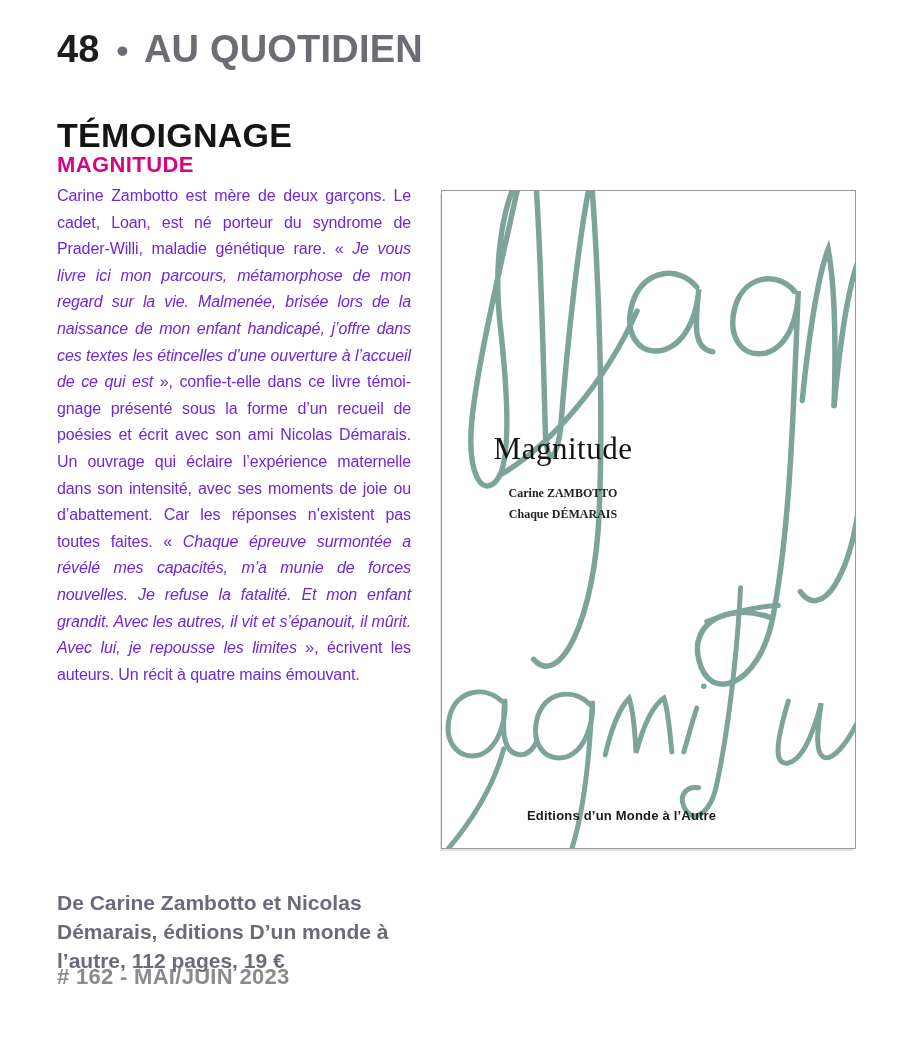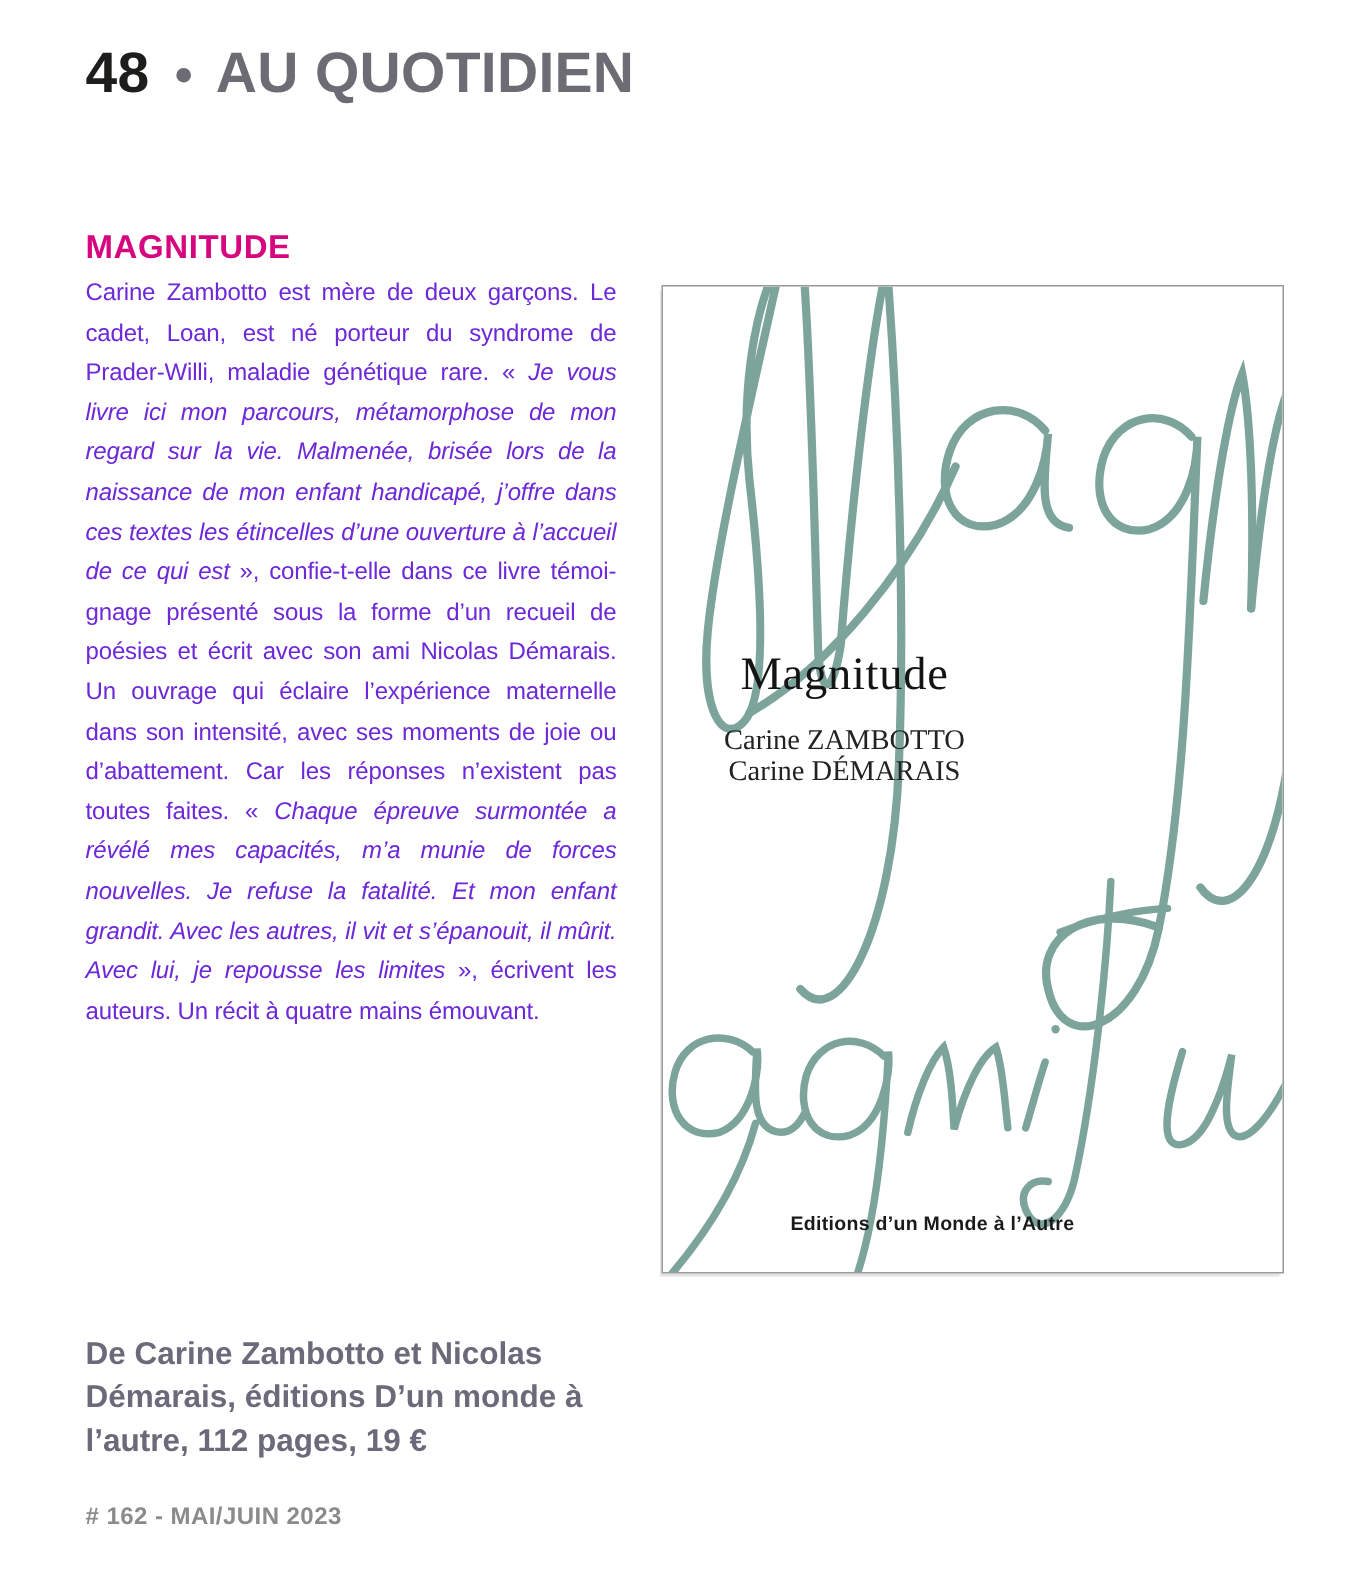--- a/index.html
+++ b/index.html
@@ -63,22 +63,22 @@
     left: 57px; top: 888px;
     width: 360px;
     font-size: 21px;
     line-height: 29px;
     font-weight: bold;
     color: #6c6a7a;
   }
 
   .footer {
     position: absolute;
-    left: 57px; top: 1003px;
-    font-size: 16px;
+    left: 57px; top: 964px;
+    font-size: 22px;
     font-weight: bold;
     color: #8b8b8b;
     letter-spacing: 0.3px;
   }
 
   
   .cover {
     position: absolute;
     left: 441px; top: 190px;
     width: 415px; height: 659px;
@@ -101,22 +101,22 @@
   .cover-title {
     font-family: "Liberation Serif", serif;
     font-size: 31px;
     font-weight: 500;
     color: #141414;
     letter-spacing: 0.5px;
   }
   .cover-authors {
     margin-top: 16px;
     font-family: "Liberation Serif", serif;
-    font-size: 19px;
-    font-weight: normal;
+    font-size: 12px;
+    font-weight: bold;
     line-height: 21px;
     color: #222222;
   }
   .cover-publisher {
     position: absolute;
     left: 85px; top: 617px;
     width: 320px;
     text-align: left;
     font-size: 13px;
     font-weight: bold;
@@ -128,20 +128,21 @@
 <body>
 
 <div class="page">
 
   <div class="header">
     <span class="pagenum">48</span>
     <span class="bullet">•</span>
     <span class="section">AU QUOTIDIEN</span>
   </div>
 
+  <div class="kicker">TÉMOIGNAGE</div>
   <div class="article-title">MAGNITUDE</div>
 
   <p class="body-text">
     <span>Carine Zambotto est mère de deux garçons. Le cadet, Loan, est né por­teur du syndrome de Prader-Willi, maladie génétique rare. « </span><span class="it">Je vous livre ici mon parcours, métamor­phose de mon regard sur la vie. Mal­menée, brisée lors de la naissance de mon enfant handicapé, j’offre dans ces textes les étincelles d’une ouverture à l’accueil de ce qui est</span><span> », confie-t-elle dans ce livre témoi­gnage présenté sous la forme d’un recueil de poésies et écrit avec son ami Nicolas Démarais. Un ouvrage qui éclaire l’expérience mater­nelle dans son intensité, avec ses moments de joie ou d’abattement. Car les réponses n’existent pas toutes faites. « </span><span class="it">Chaque épreuve sur­montée a révélé mes capacités, m’a munie de forces nouvelles. Je refuse la fatalité. Et mon enfant grandit. Avec les autres, il vit et s’épanouit, il mûrit. Avec lui, je repousse les limites</span><span> », écrivent les auteurs. Un récit à quatre mains émouvant.</span>
   </p>
 
   <div class="credit">De Carine Zambotto et Nicolas Démarais, éditions D’un monde à l’autre, 112 pages, 19 €</div>
 
   <div class="footer"># 162 - MAI/JUIN 2023</div>
 
@@ -170,20 +171,20 @@
         <path d="M 300,398 C 297,460 288,540 276,596 C 270,624 252,638 243,618 C 238,606 246,597 258,599"></path>
         <path d="M 266,432 C 292,422 318,417 338,416"></path>
         <path d="M 348,512 C 342,532 336,554 338,566 C 340,580 355,576 365,558 C 372,545 377,530 381,514 C 378,538 374,562 383,568 C 392,573 406,556 418,532 C 426,516 432,504 438,496"></path>
       </g>
     </svg>
 
     <div class="cover-title-block">
       <div class="cover-title">Magnitude</div>
       <div class="cover-authors">
         <div>Carine ZAMBOTTO</div>
-        <div>Carine DÉMARAIS</div>
+        <div>Chaque DÉMARAIS</div>
       </div>
     </div>
 
     <div class="cover-publisher">Editions d’un Monde à l’Autre</div>
   </div>
 
 </div>
 
 </body></html>

